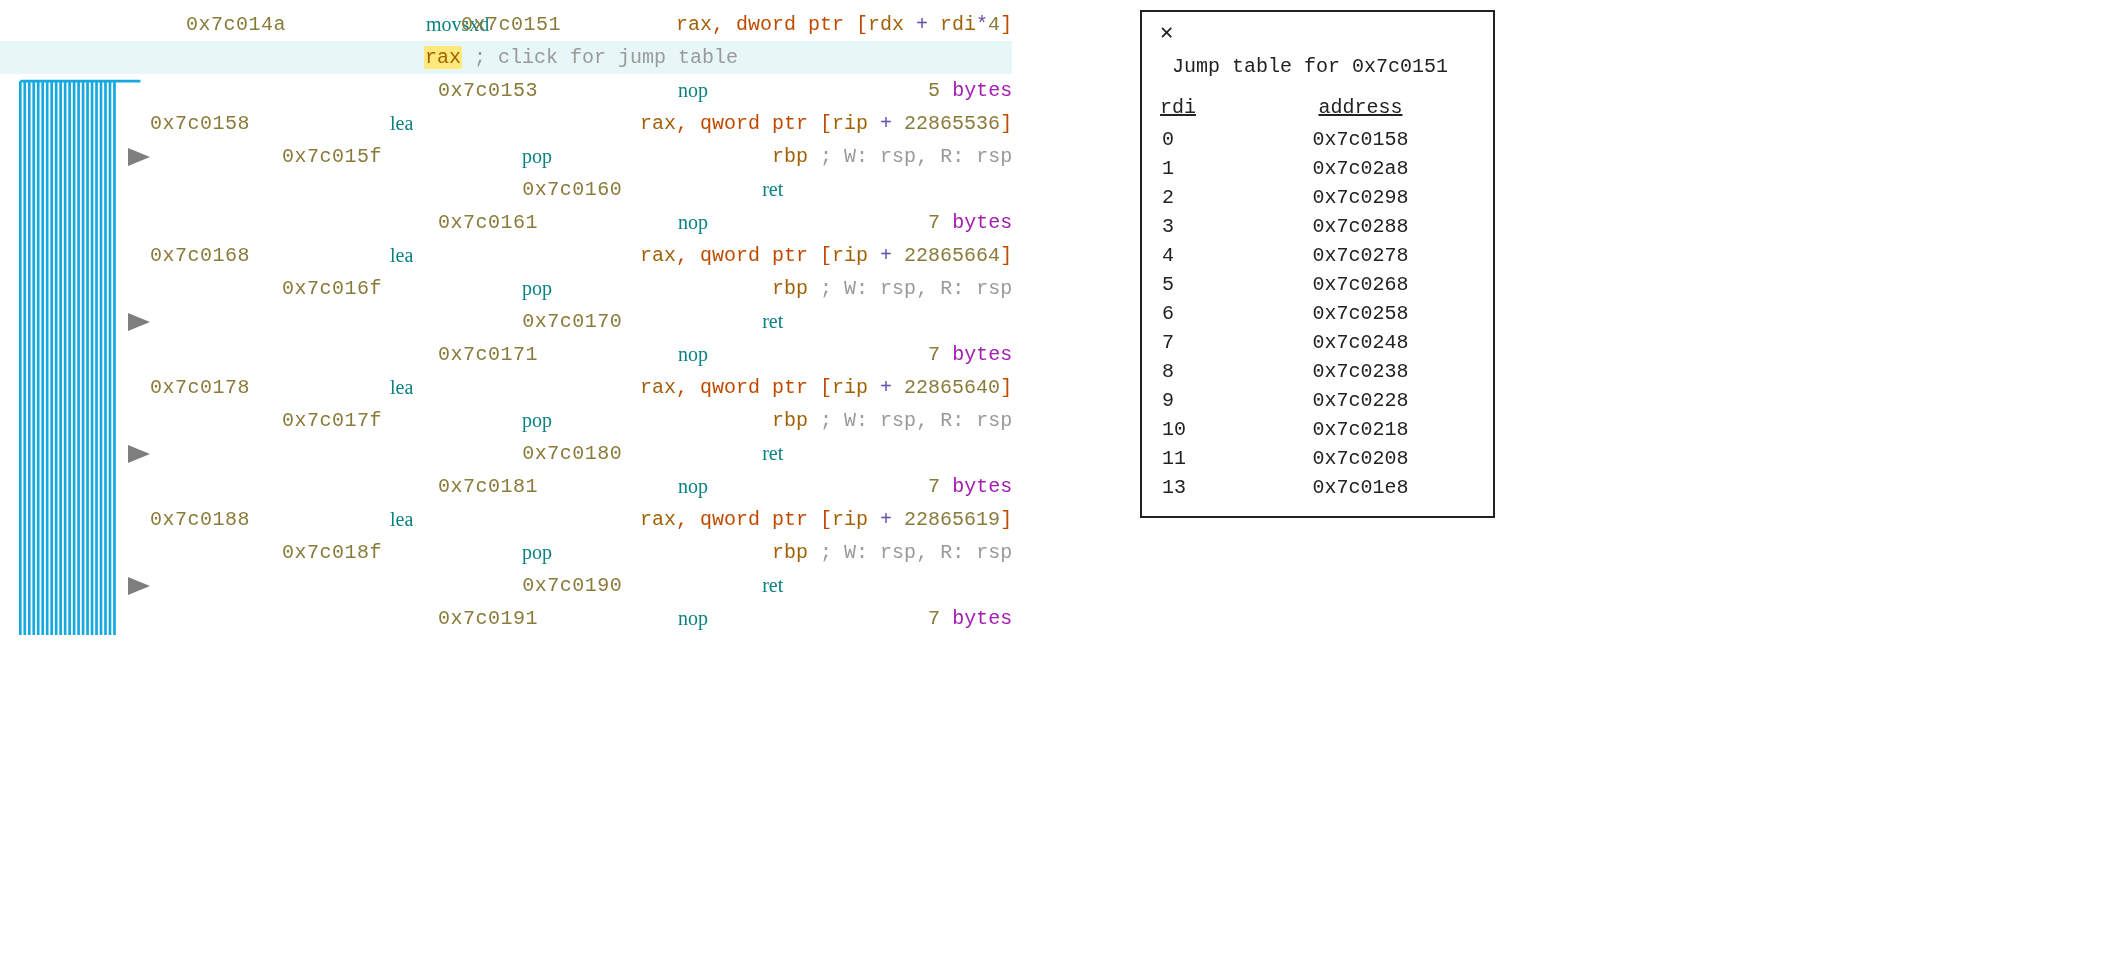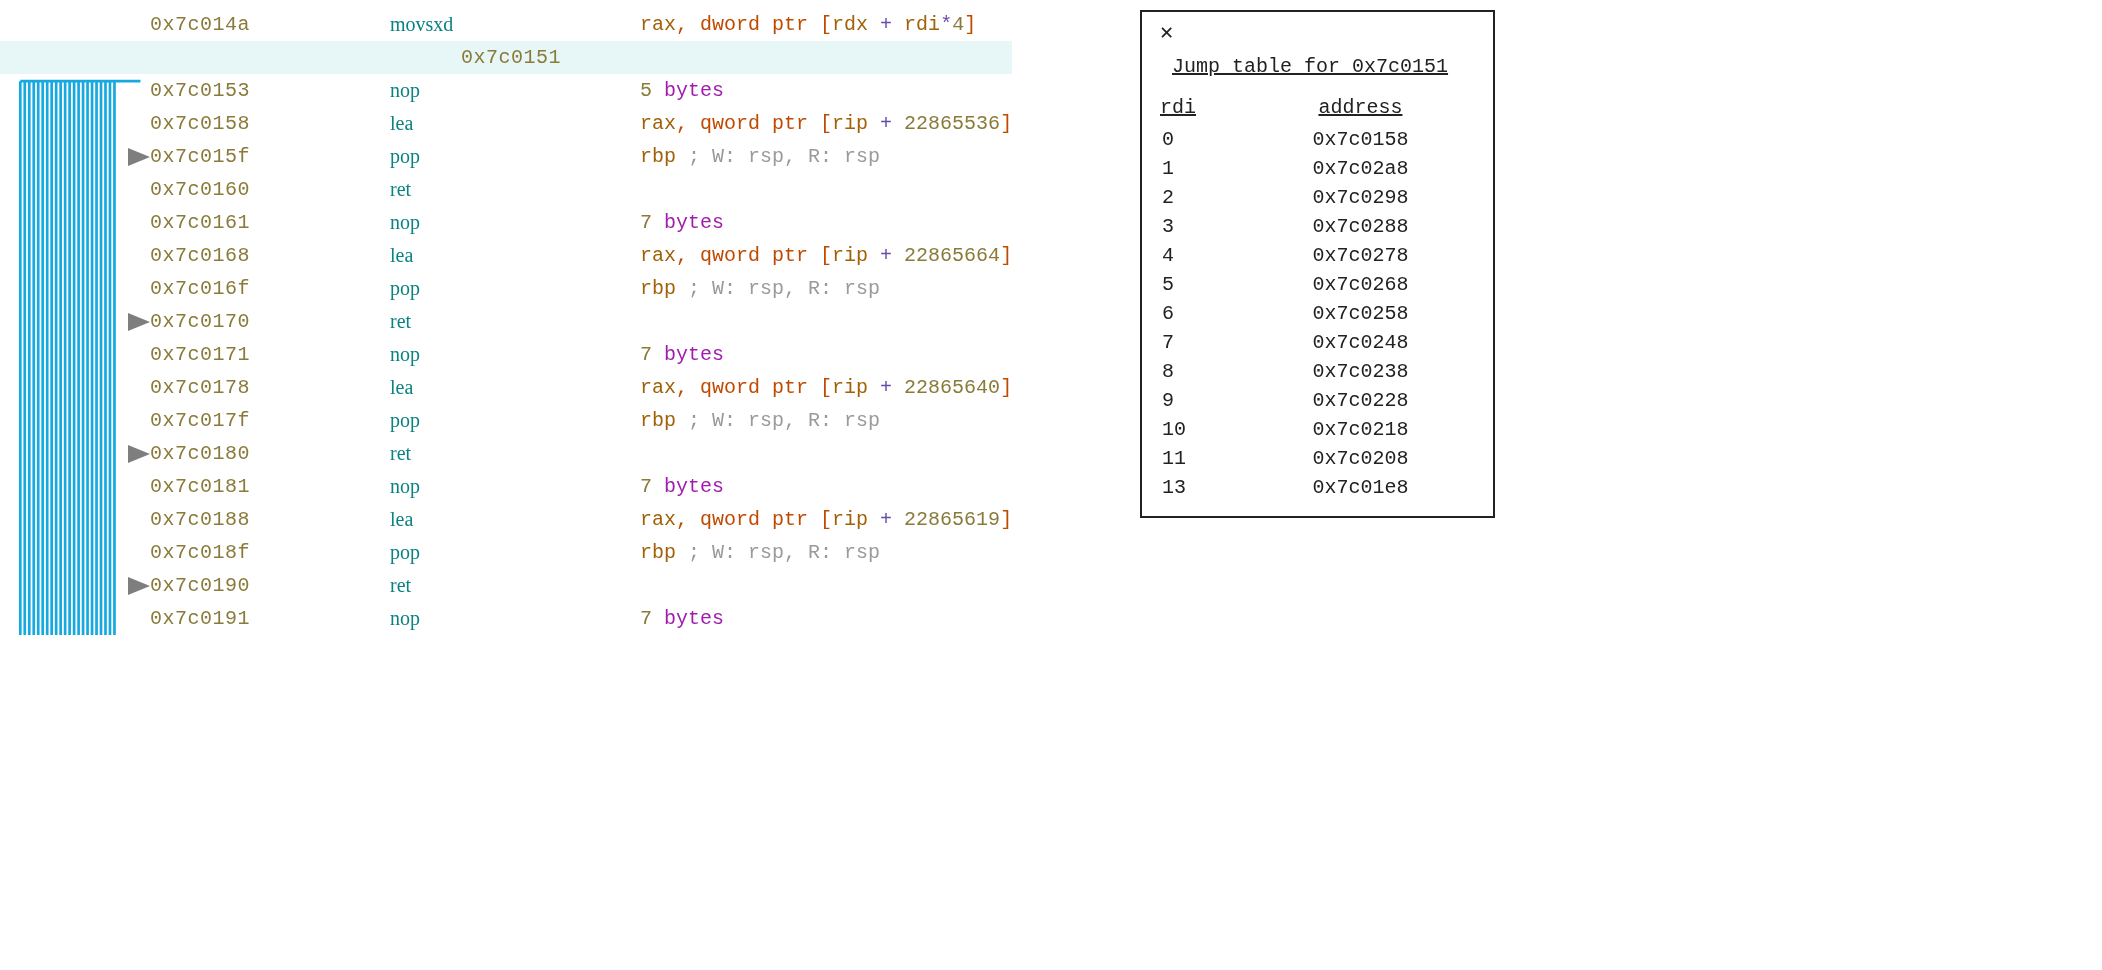--- a/index.html
+++ b/index.html
@@ -19,20 +19,21 @@
     top: 0;
     padding-top: 8px;
   }
   .row {
     display: flex;
     align-items: center;
     height: 33px;
     line-height: 33px;
     position: relative;
     padding-left: 150px; 
+    justify-content: flex-end;
   }
   .row.hl { background: #e7f6f6; flex-direction: column; }
   .addr {
     display: inline-block;
     width: 240px;
     color: #8a7b3a;
     letter-spacing: 0.5px;
   }
   .mnemonic {
     display: inline-block;
@@ -89,21 +90,20 @@
     font-size: 22px;
     font-weight: bold;
     cursor: pointer;
     line-height: 1;
     display: inline-block;
     margin-bottom: 10px;
   }
   .popup .title {
     margin: 0 0 18px 12px;
     white-space: pre;
-    text-decoration: underline;
   }
   .popup table {
     width: 100%;
     border-collapse: collapse;
   }
   .popup th {
     text-align: left;
     font-weight: normal;
     text-decoration: underline;
     padding-bottom: 6px;
@@ -142,20 +142,21 @@
       <line x1="14" x2="148" y1="90.5" y2="90.5" stroke="#15a9e0" stroke-width="3"></line>
     </svg>
 
 <div class="row">
       <span class="addr">0x7c014a</span>
       <span class="mnemonic"><span>movsxd</span></span>
       <span class="ops"><span class="tok-reg">rax</span><span class="tok-punc">, </span><span class="tok-kw">dword ptr </span><span class="tok-punc">[</span><span class="tok-reg">rdx</span><span class="tok-op"> + </span><span class="tok-reg">rdi</span><span class="tok-op">*</span><span class="tok-num">4</span><span class="tok-punc">]</span></span>
     </div>
     <div class="row hl">
       <span class="addr">0x7c0151</span>
+      <span class="ops"><span class="tok-reg tok-hl">rax</span><span class="tok-normal"> </span><span class="tok-comment">; click for jump table</span></span>
     </div>
     <div class="row">
       <span class="addr">0x7c0153</span>
       <span class="mnemonic"><span>nop</span></span>
       <span class="ops"><span class="tok-num">5</span><span class="tok-normal"> bytes</span></span>
     </div>
     <div class="row">
       <span class="addr">0x7c0158</span>
       <span class="mnemonic"><span>lea</span></span>
       <span class="ops"><span class="tok-reg">rax</span><span class="tok-punc">, </span><span class="tok-kw">qword ptr </span><span class="tok-punc">[</span><span class="tok-reg">rip</span><span class="tok-op"> + </span><span class="tok-num">22865536</span><span class="tok-punc">]</span></span>

